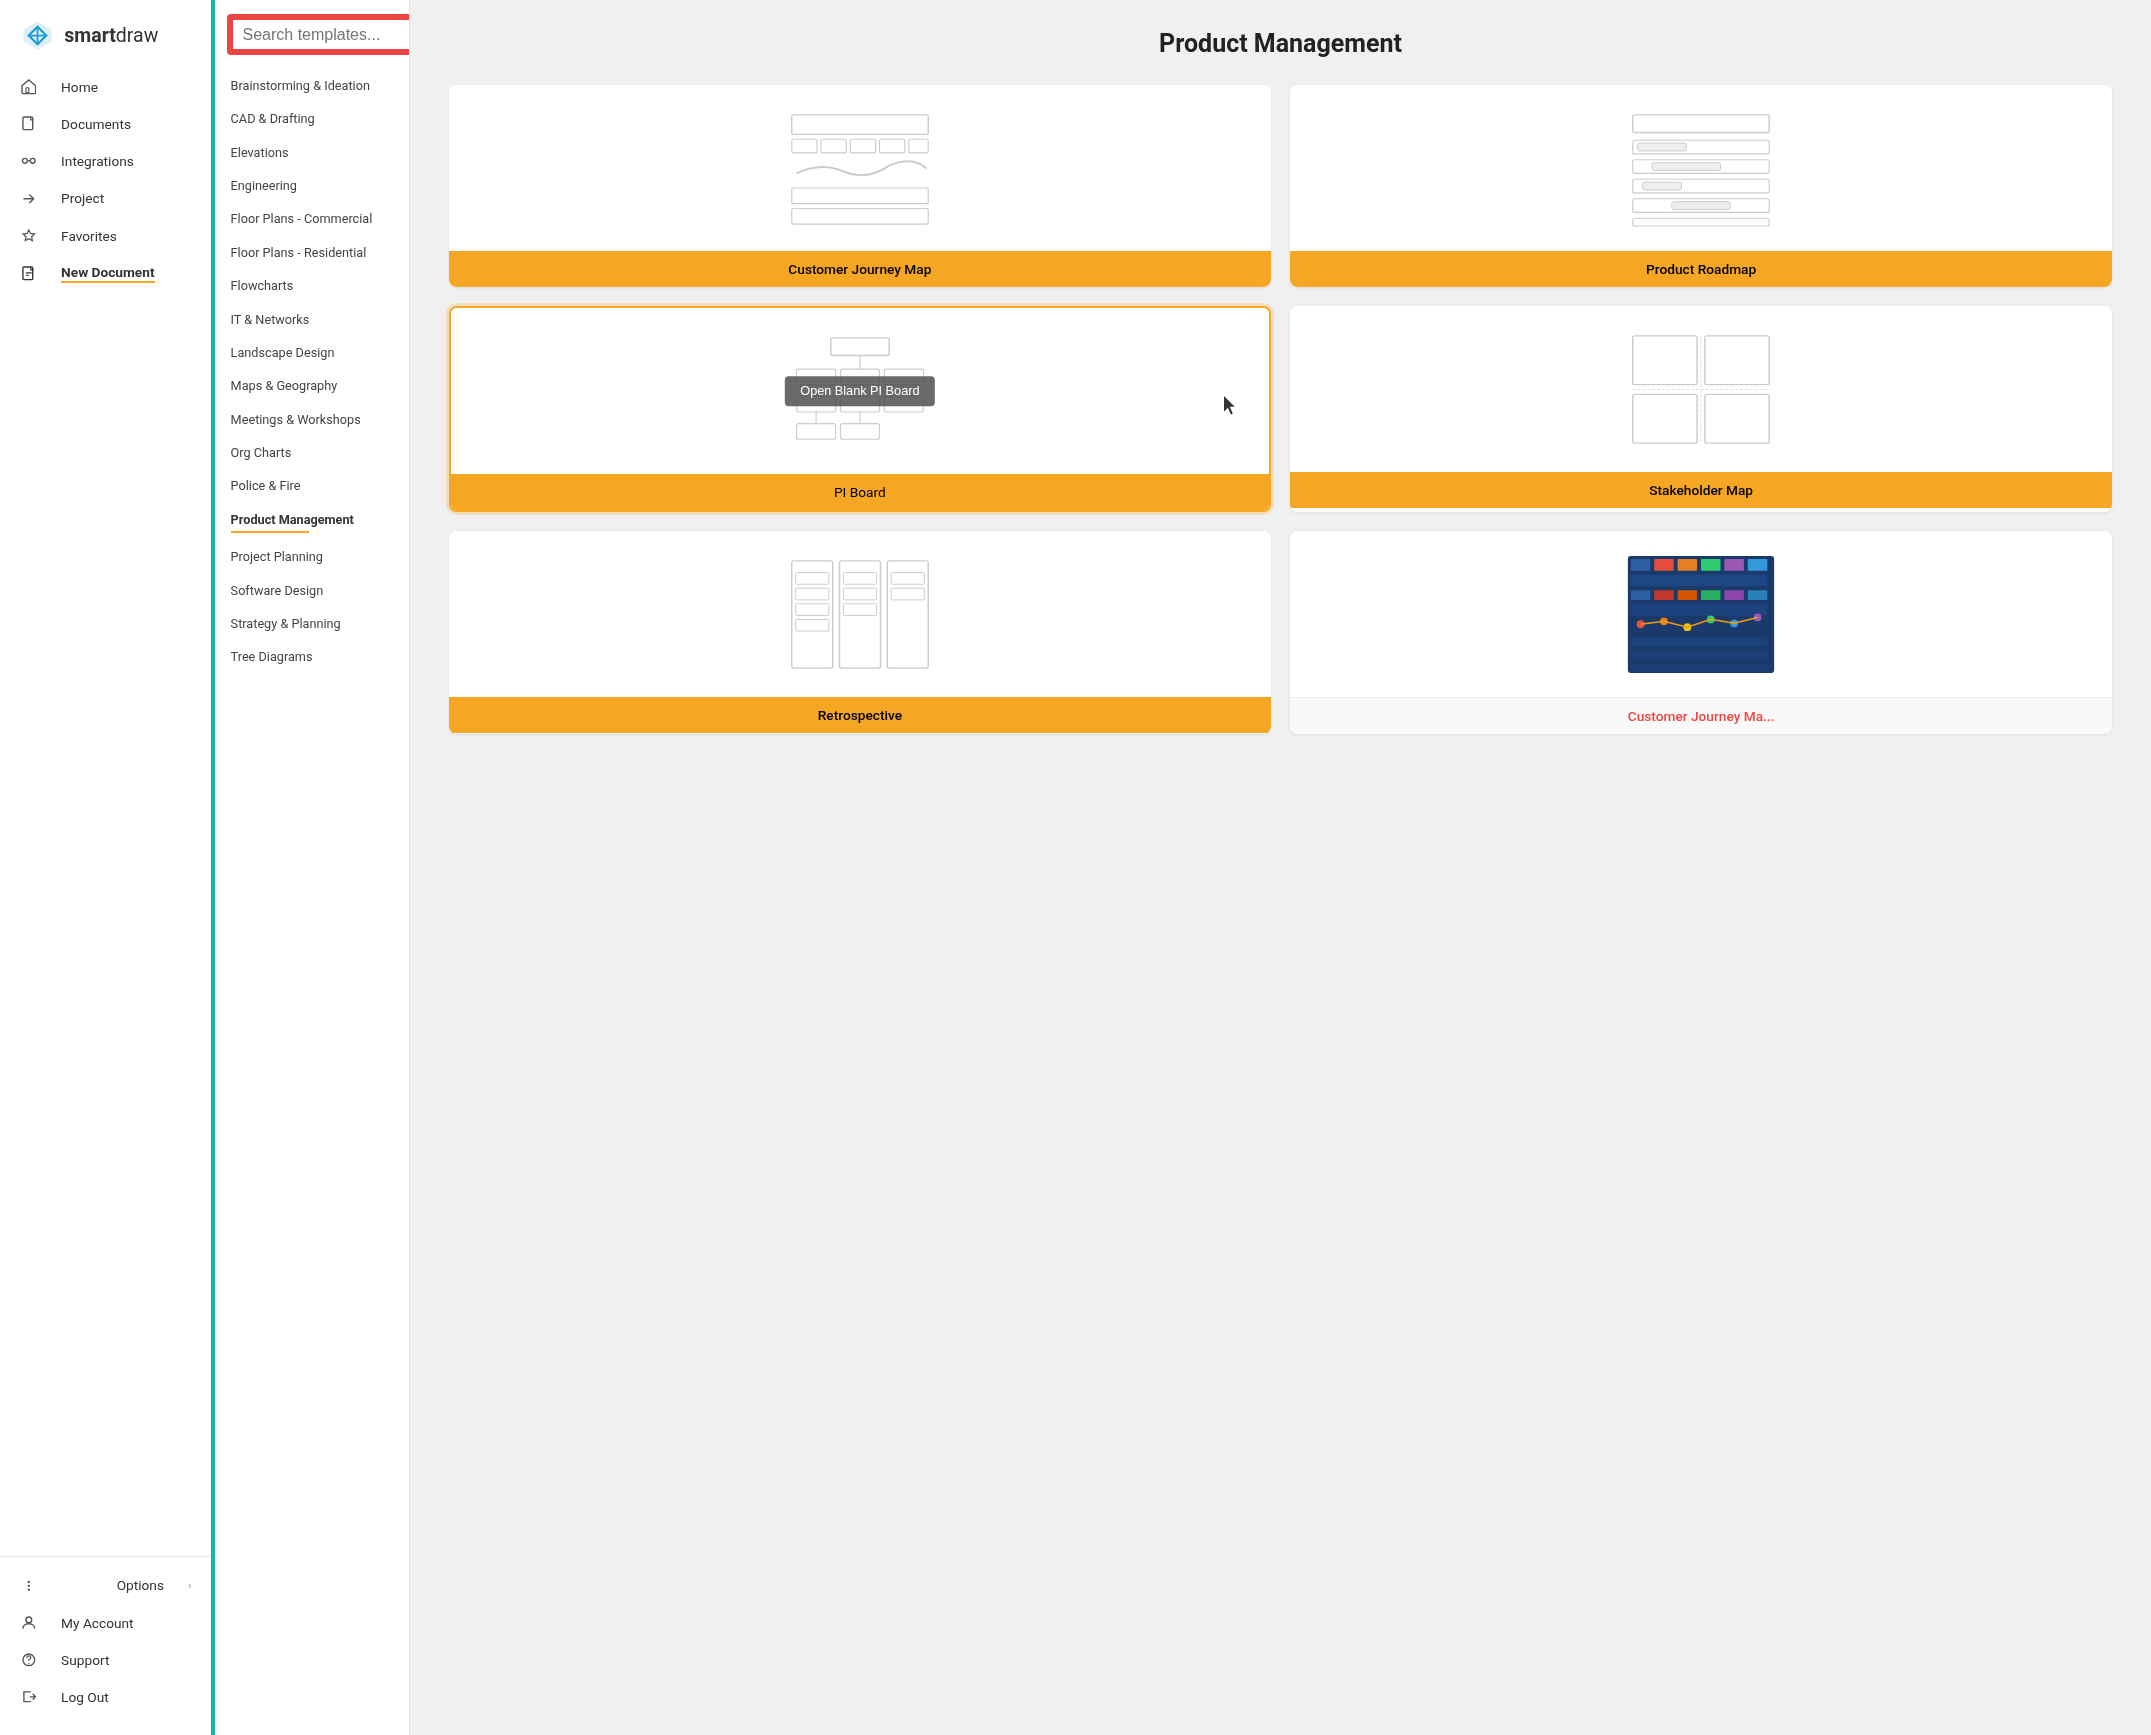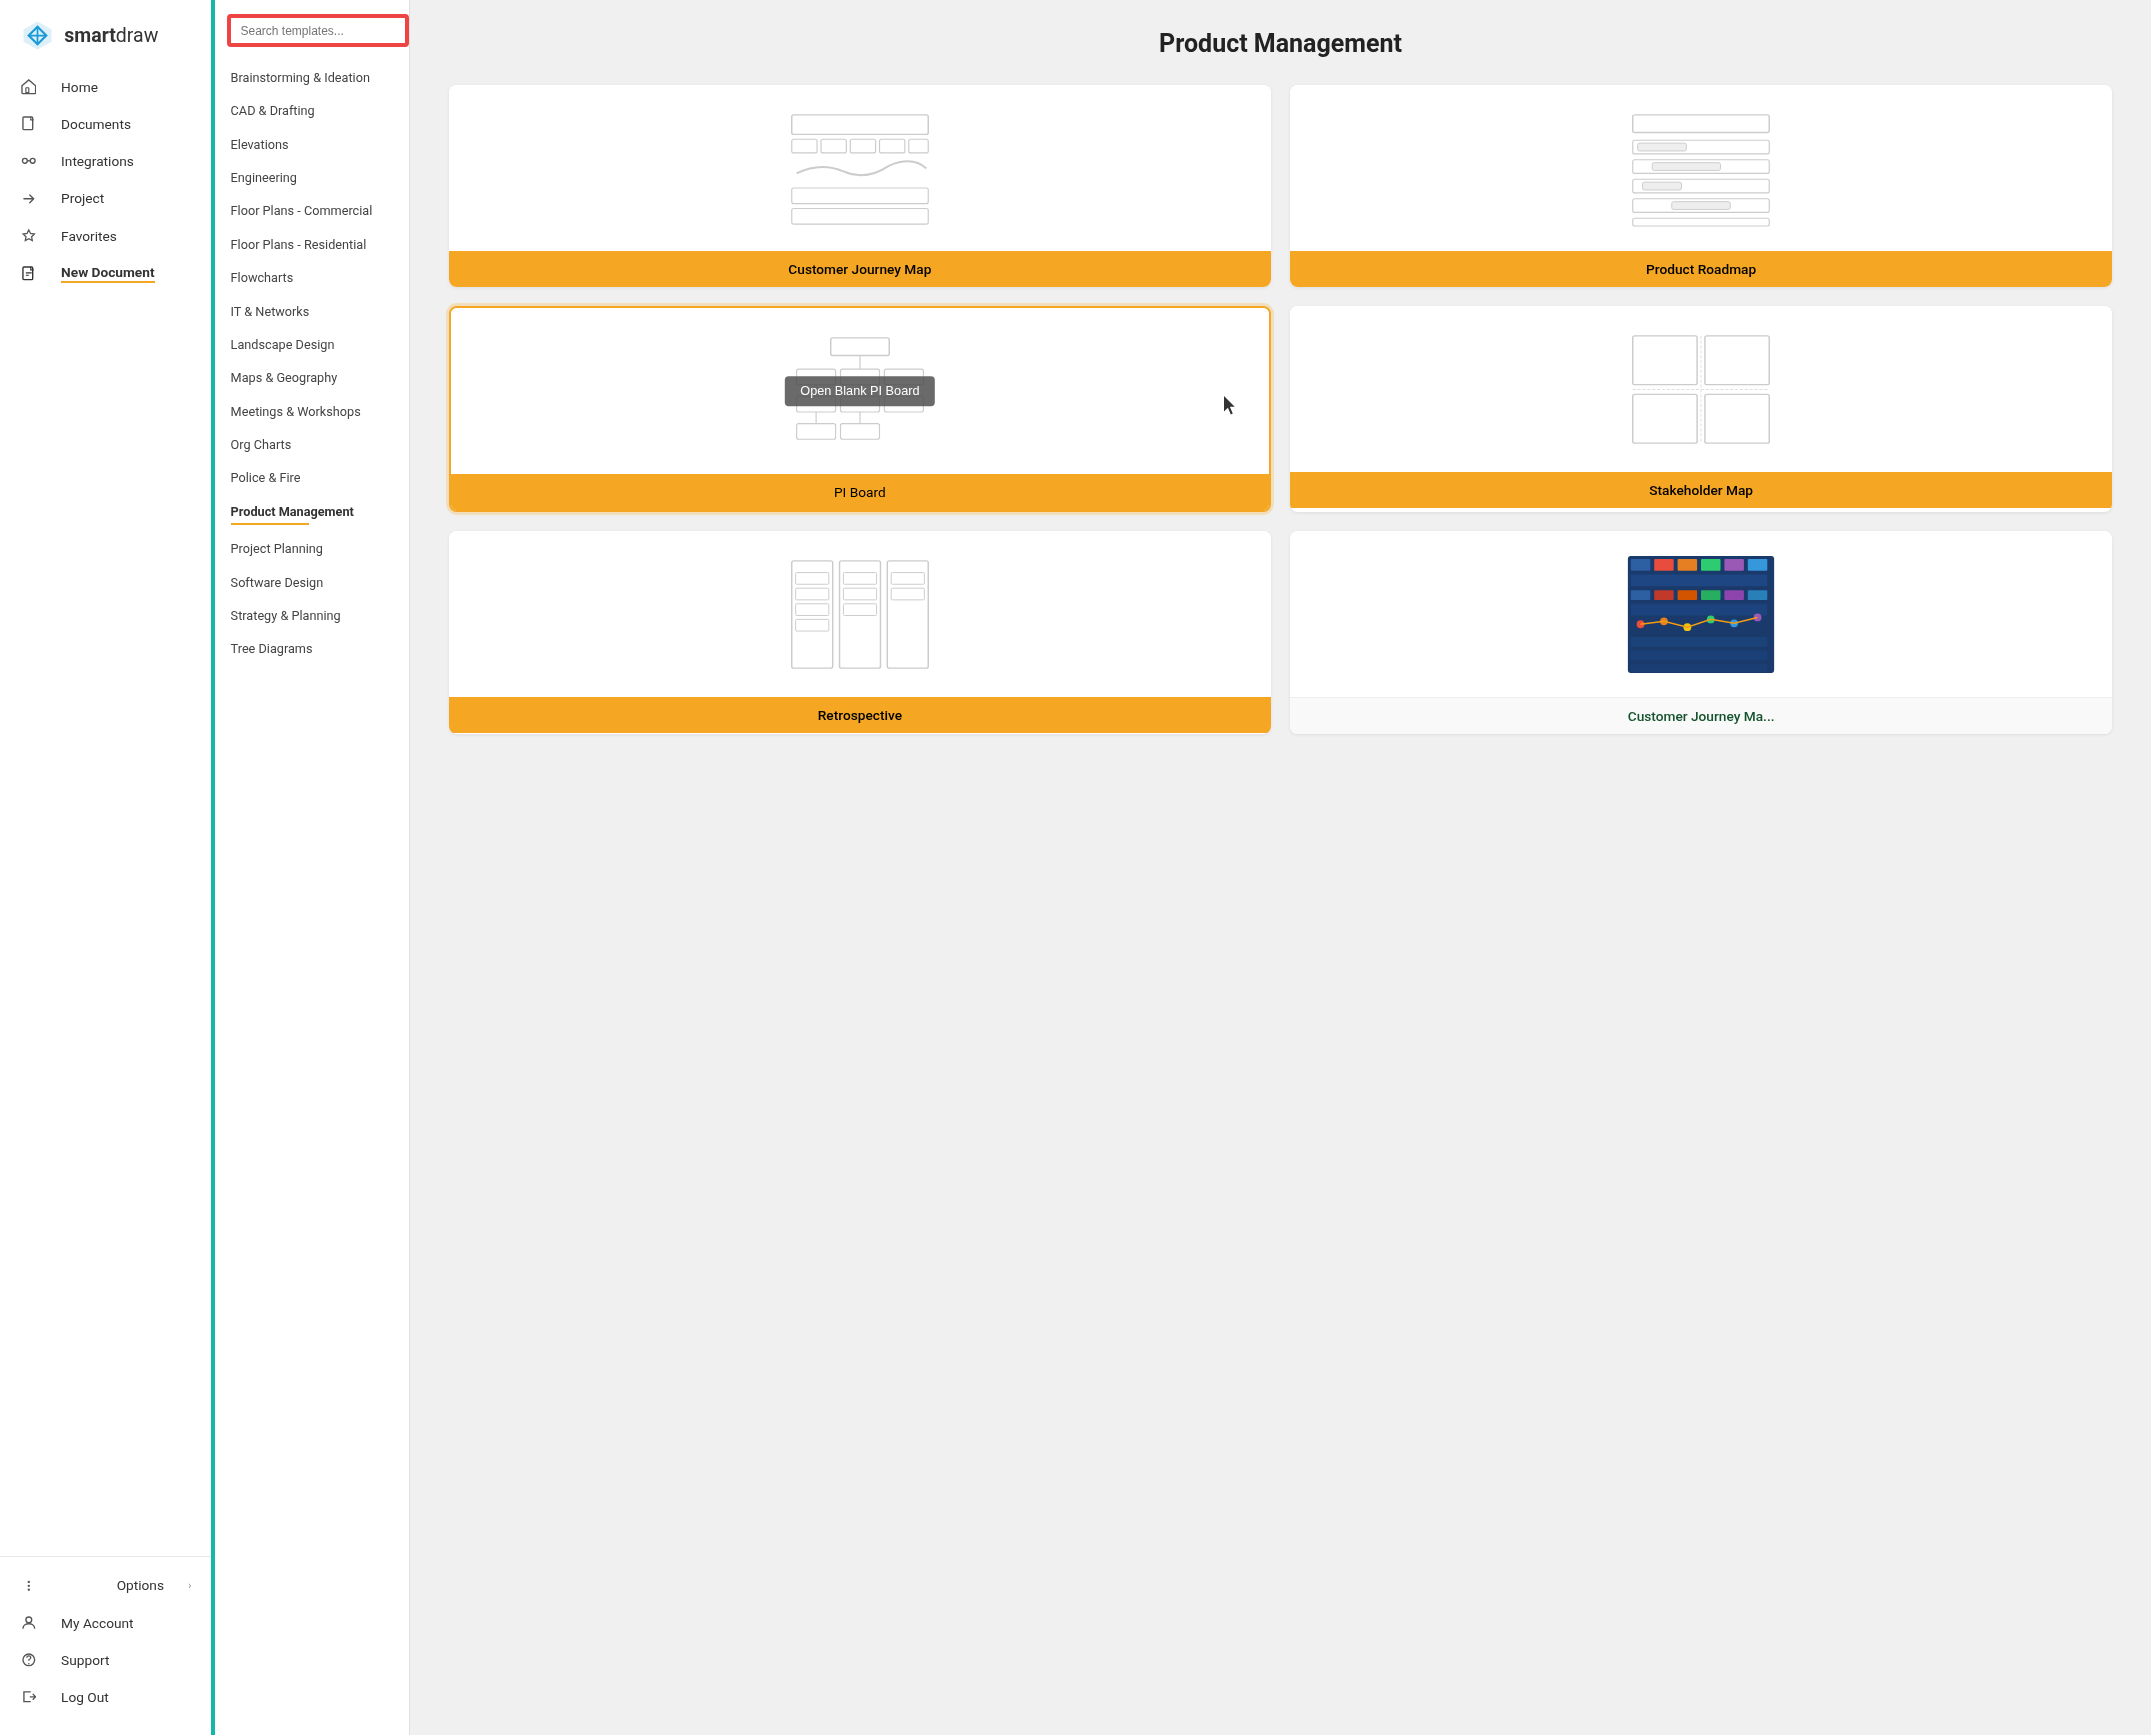--- a/index.html
+++ b/index.html
@@ -94,24 +94,24 @@
 
     .template-search {
       padding: 13.7px 11.7px 9.8px 11.7px;
       display: flex;
       align-items: center;
       gap: 5.9px;
     }
 
     .search-input {
       flex: 1;
-      border: 4px solid #ef4444;
+      border: 6px solid #ef4444;
       border-radius: 3.9px;
       padding: 5.9px 9.8px;
-      font-size: 12px;
+      font-size: 16px;
       color: #999;
       outline: none;
     }
 
     .template-list-items {
       padding: 3.9px 0;
     }
 
     .template-list-item {
       padding: 7.8px 15.6px;
@@ -182,21 +182,21 @@
     .card-label {
       background: #f5a623;
       color: #000000;
       font-size: 13.7px;
       font-weight: 500;
       text-align: center;
       padding: 9.8px 13.7px;
     }
     .card-label.light {
       background: #f9f9f9;
-      color: #14532d;
+      color: #ef4444;
       border-top: 1px solid #eee;
     }
 
     .open-blank-btn {
       position: absolute;
       top: 50%;
       left: 50%;
       transform: translate(-50%, -50%);
       background: rgba(80,80,80,0.85);
       color: #fff;

